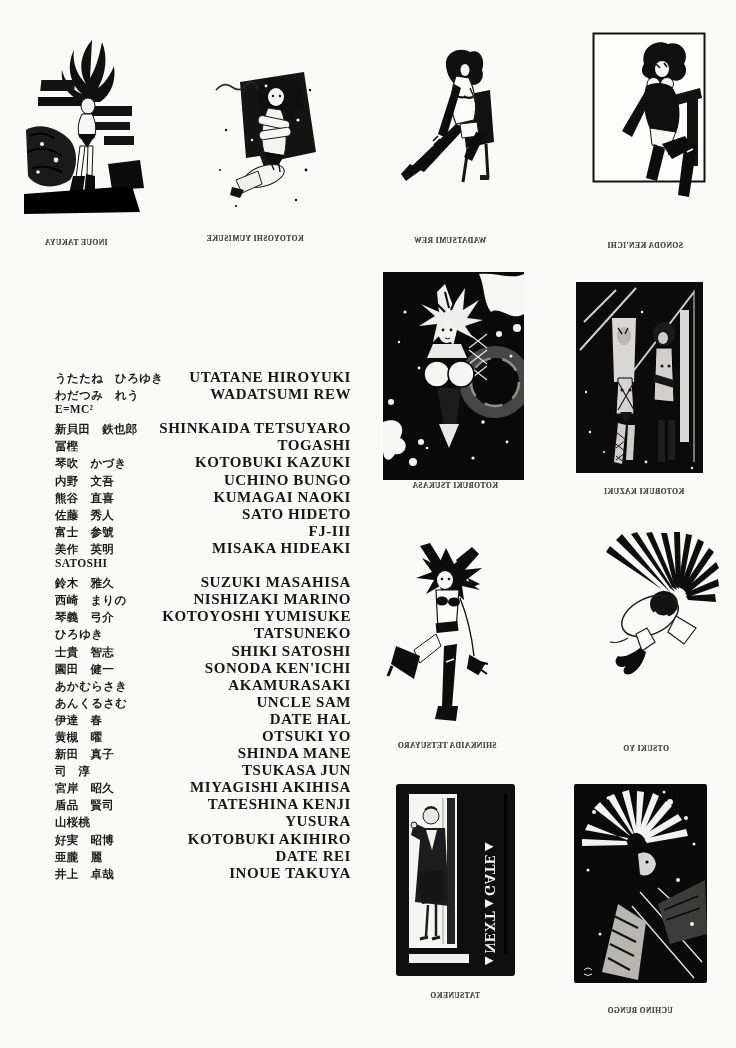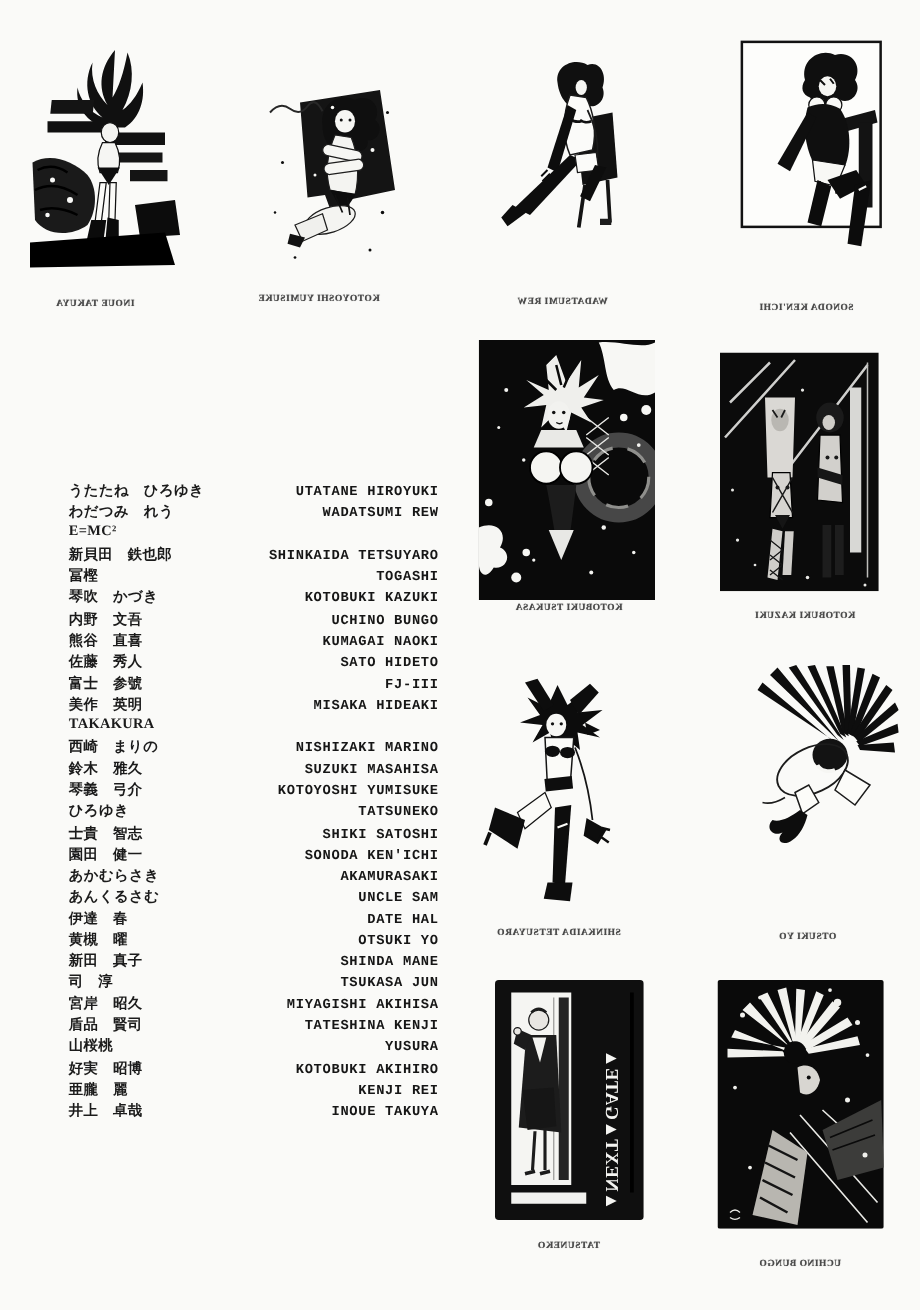--- a/index.html
+++ b/index.html
@@ -27,25 +27,24 @@
   .roster{
     position:absolute;left:55px;top:369px;width:296px;
   }
   .roster-row{
     height:17.1px;display:flex;justify-content:space-between;align-items:baseline;
   }
   .jp{
     font-family:"Liberation Serif","DejaVu Sans",sans-serif;
     font-weight:700;font-size:11.5px;color:#1b1b1b;letter-spacing:.3px;
     white-space:pre;
-    margin-top:16px;
   }
   .en{
-    font-family:Liberation Mono, monospace;
-    font-weight:700;font-size:11px;color:#161616;letter-spacing:.55px;
+    font-family:Liberation Serif, serif;
+    font-weight:700;font-size:15px;color:#161616;letter-spacing:.55px;
     white-space:nowrap;
   }
 </style>
 </head>
 <body>
 
 <div class="page">
 
   <figure class="art" style="left:20px;top:36px;width:126px;height:190px;">
     <svg viewBox="0 0 126 190">
@@ -380,32 +379,32 @@
       </div>
       <div class="roster-row">
         <span class="jp">富士　参號</span>
         <span class="en">FJ-III</span>
       </div>
       <div class="roster-row">
         <span class="jp">美作　英明</span>
         <span class="en">MISAKA HIDEAKI</span>
       </div>
       <div class="roster-row">
-        <span class="jp">TAKAKURA</span>
+        <span class="jp">SATOSHI</span>
         <span class="en"></span>
+      </div>
+      <div class="roster-row">
+        <span class="jp">鈴木　雅久</span>
+        <span class="en">SUZUKI MASAHISA</span>
       </div>
       <div class="roster-row">
         <span class="jp">西崎　まりの</span>
         <span class="en">NISHIZAKI MARINO</span>
       </div>
       <div class="roster-row">
-        <span class="jp">鈴木　雅久</span>
-        <span class="en">SUZUKI MASAHISA</span>
-      </div>
-      <div class="roster-row">
         <span class="jp">琴義　弓介</span>
         <span class="en">KOTOYOSHI YUMISUKE</span>
       </div>
       <div class="roster-row">
         <span class="jp">ひろゆき</span>
         <span class="en">TATSUNEKO</span>
       </div>
       <div class="roster-row">
         <span class="jp">士貴　智志</span>
         <span class="en">SHIKI SATOSHI</span>
@@ -449,21 +448,21 @@
       <div class="roster-row">
         <span class="jp">山桜桃</span>
         <span class="en">YUSURA</span>
       </div>
       <div class="roster-row">
         <span class="jp">好実　昭博</span>
         <span class="en">KOTOBUKI AKIHIRO</span>
       </div>
       <div class="roster-row">
         <span class="jp">亜朧　麗</span>
-        <span class="en">KENJI REI</span>
+        <span class="en">DATE REI</span>
       </div>
       <div class="roster-row">
         <span class="jp">井上　卓哉</span>
         <span class="en">INOUE TAKUYA</span>
       </div>
     </div>
 
 </div>
 
 </body></html>

